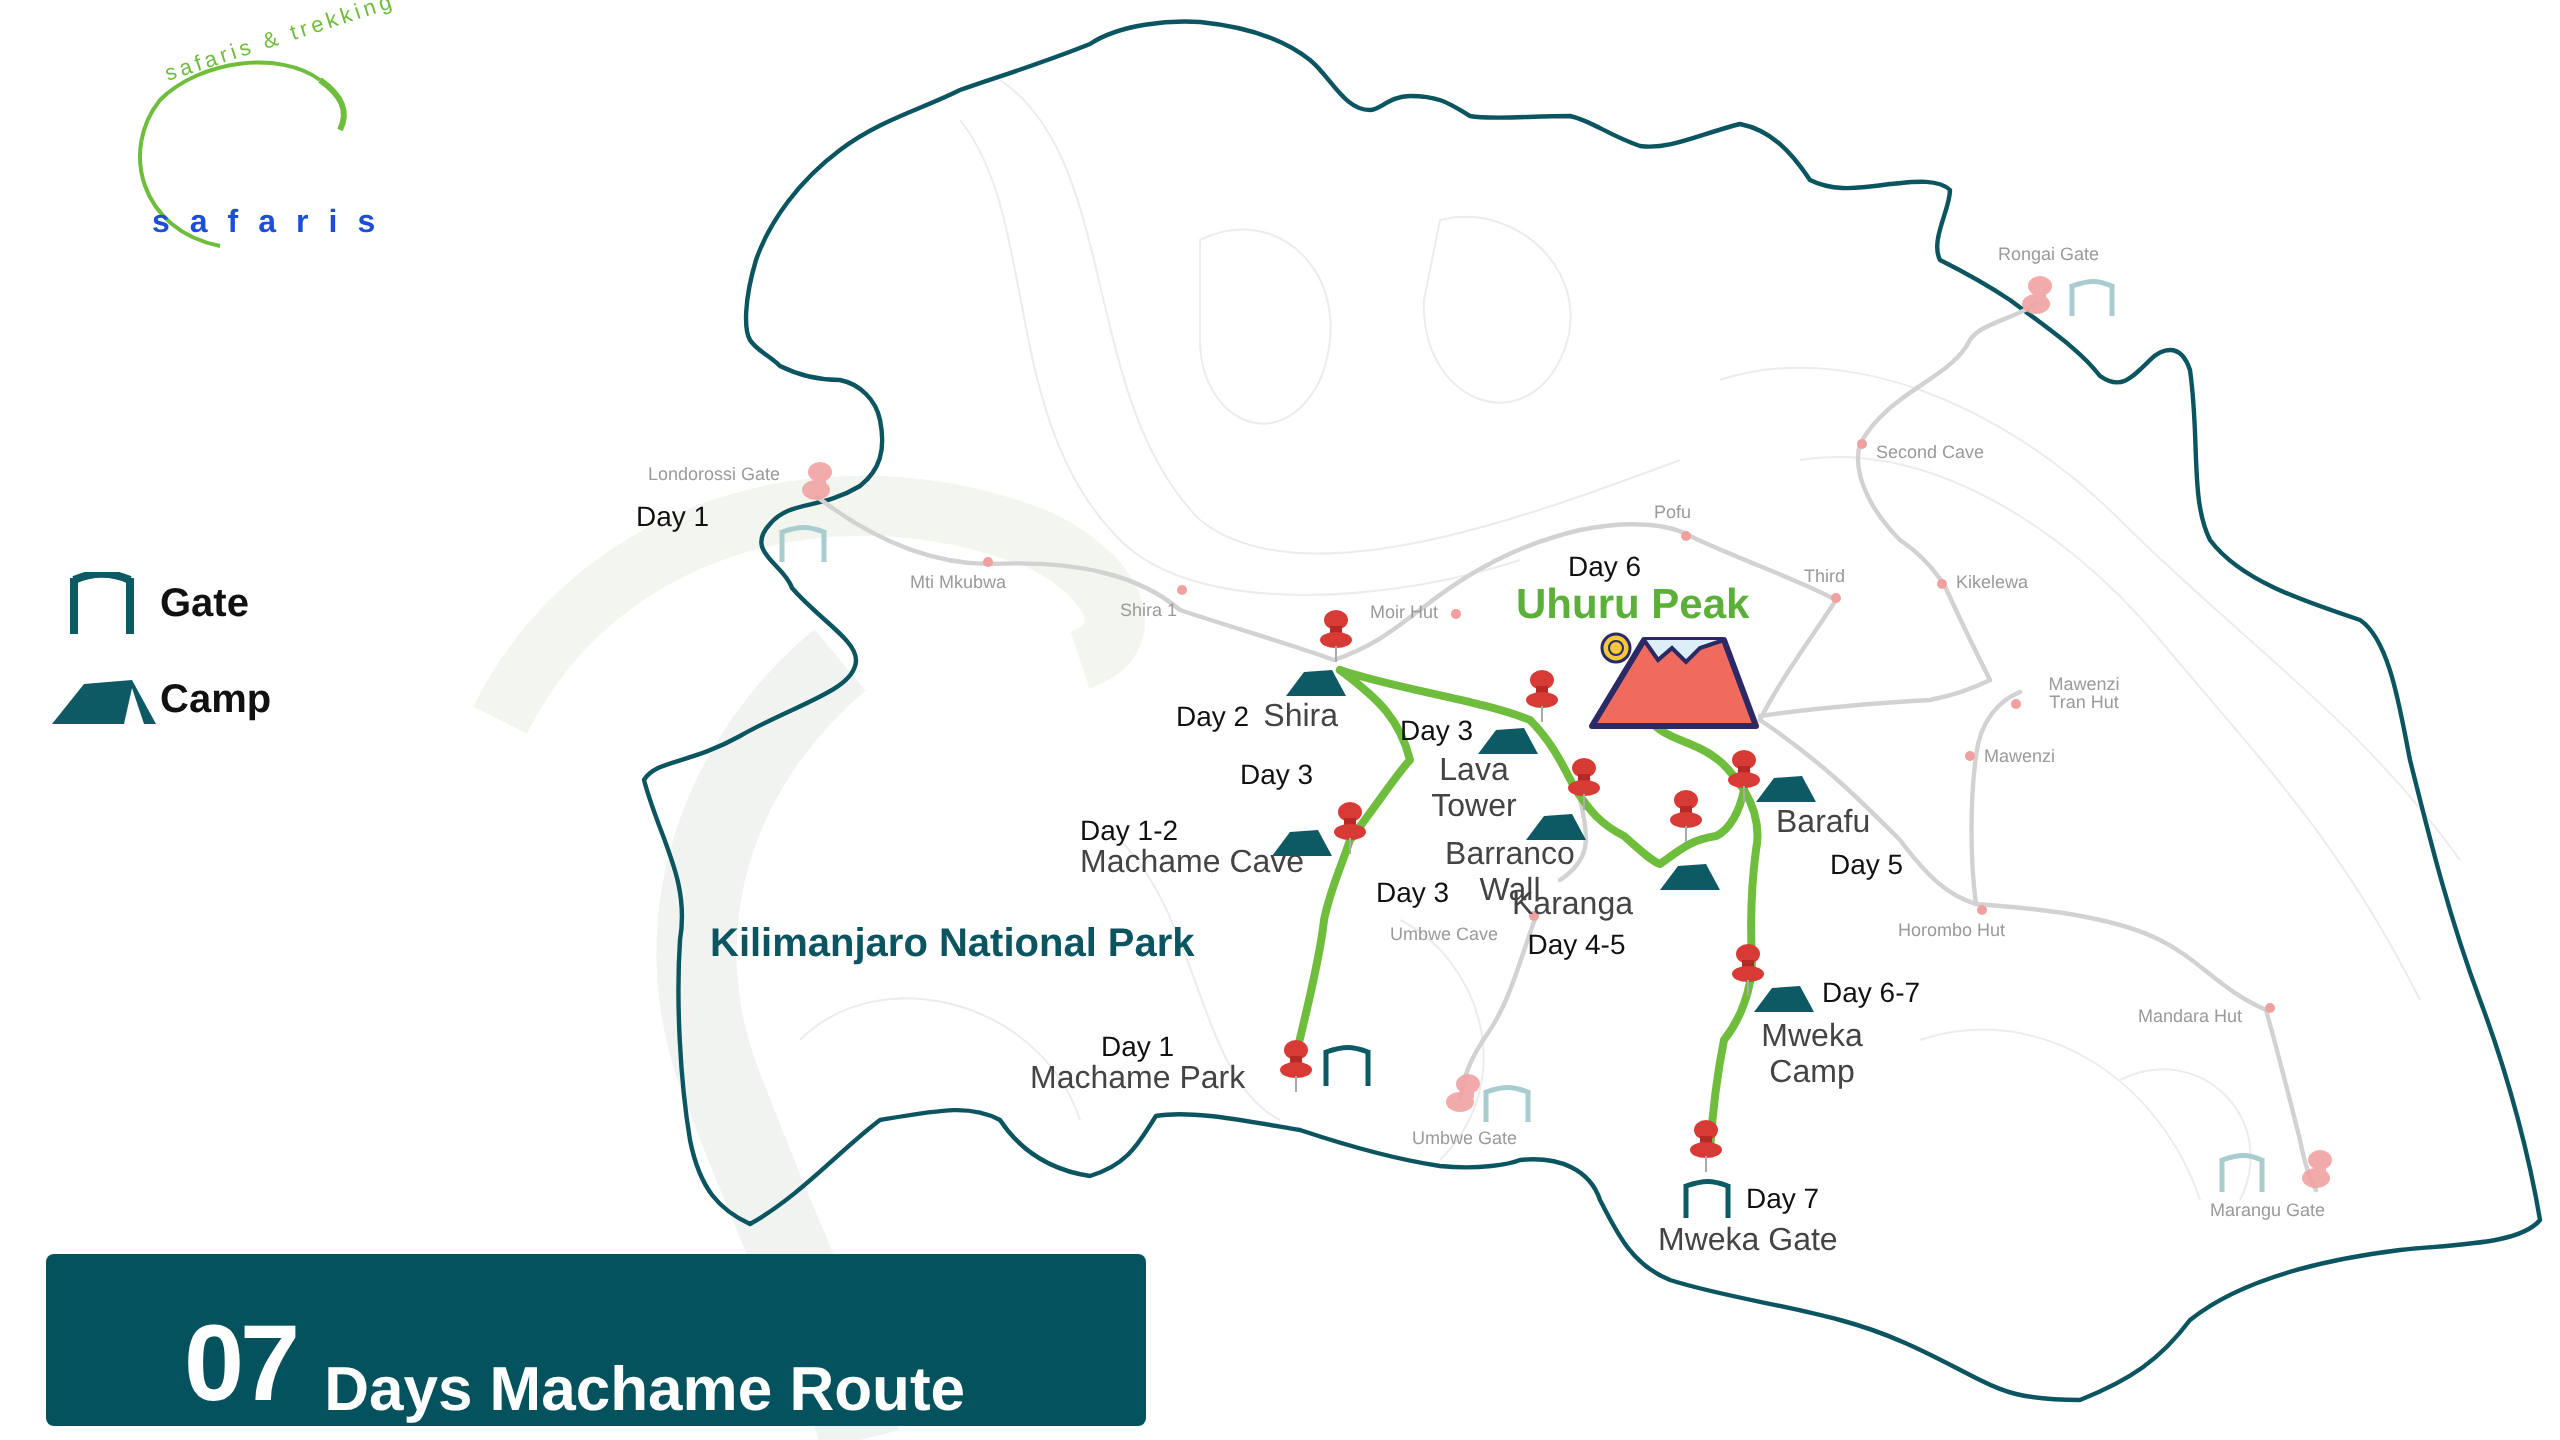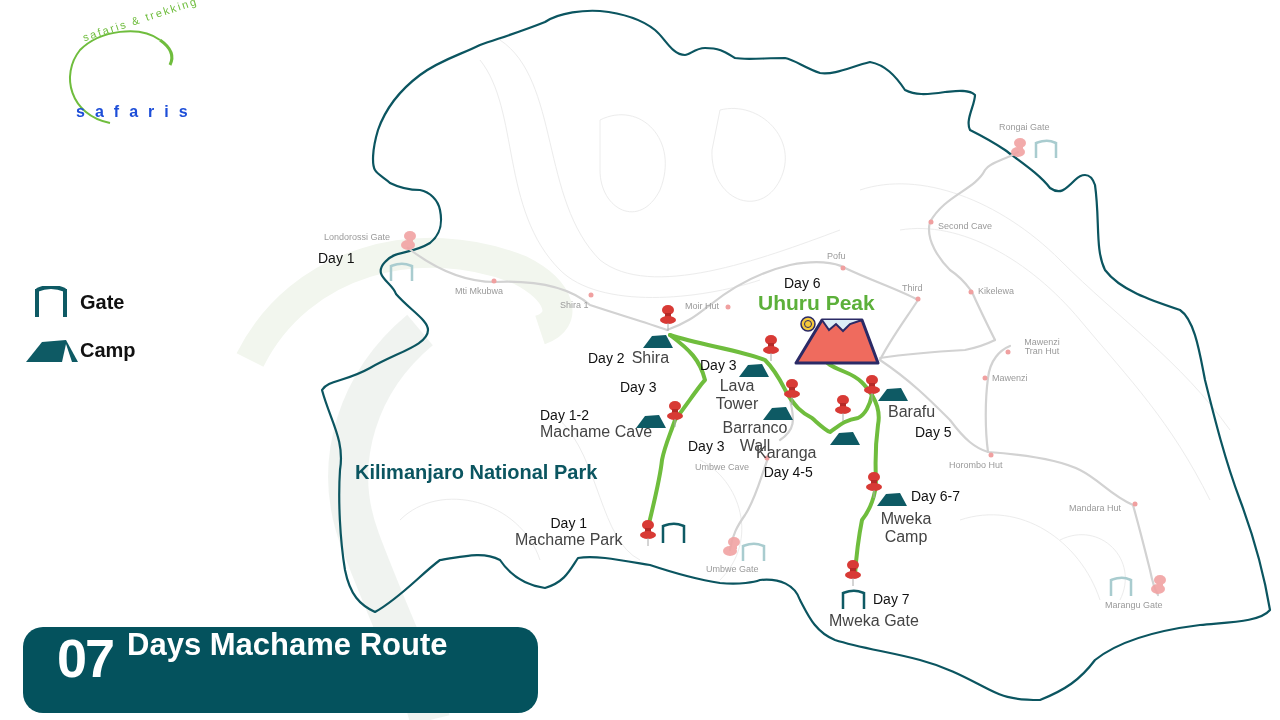--- a/index.html
+++ b/index.html
@@ -11,21 +11,21 @@
   .camp{font-size:16px;color:#444;font-family:"Liberation Sans",sans-serif;}
   .ctr{text-align:center;}
   .logo{position:absolute;left:10px;top:5px;width:200px;height:140px;}
   .logo-main{position:absolute;left:6px;top:52px;font-family:"Liberation Sans",sans-serif;font-weight:bold;font-style:italic;font-size:31px;color:#0b4f5c;letter-spacing:-1px;}
   .logo-tag{position:absolute;left:70px;top:8px;font-size:11px;color:#6fbd3d;font-family:"Liberation Sans",sans-serif;letter-spacing:2px;transform:rotate(-18deg);}
   .logo-sub{position:absolute;left:66px;top:98px;font-size:16px;font-weight:bold;color:#1d4ed8;font-family:"Liberation Sans",sans-serif;letter-spacing:10px;}
   .legend{position:absolute;left:24px;top:278px;}
   .legend-row{display:flex;align-items:center;height:48px;}
   .legend-ico{width:54px;display:flex;justify-content:center;}
   .legend-txt{font-size:20px;font-weight:bold;color:#111;margin-left:2px;font-family:Liberation Sans, sans-serif;}
-  .banner{position:absolute;left:23px;top:627px;width:515px;height:86px;background:#04525d;border-radius:20px;display:flex;align-items:flex-start;}
+  .banner{position:absolute;left:23px;top:627px;width:515px;height:86px;background:#04525d;border-radius:4px;display:flex;align-items:flex-end;padding-left:35px;}
   .banner-num{font-size:54px;font-weight:bold;color:#fff;margin-left:34px;font-family:"Liberation Sans",sans-serif;letter-spacing:-2px;}
   .banner-txt{font-size:31px;font-weight:bold;color:#fff;margin-left:14px;font-family:"Liberation Sans",sans-serif;}
   .park{position:absolute;left:355px;top:461px;font-size:20px;color:#0b5560;font-family:"Liberation Sans",sans-serif;font-weight:bold;}
   .peak{position:absolute;left:758px;top:291px;font-size:21px;font-weight:bold;color:#5cb03a;font-family:"Liberation Sans",sans-serif;}
 </style>
 </head>
 <body>
 
 <svg id="map" viewBox="0 0 1280 720" xmlns="http://www.w3.org/2000/svg">
 

